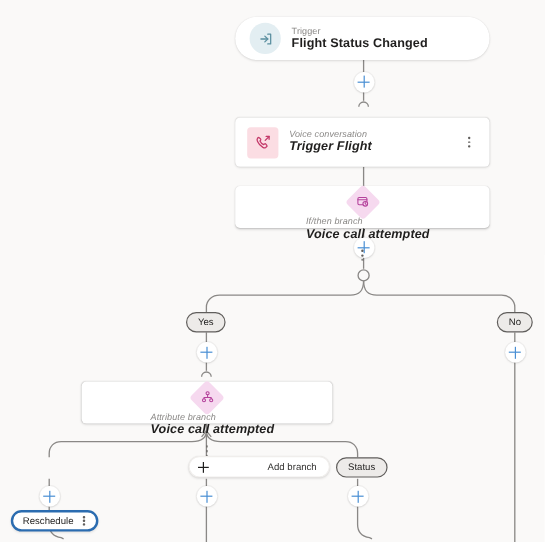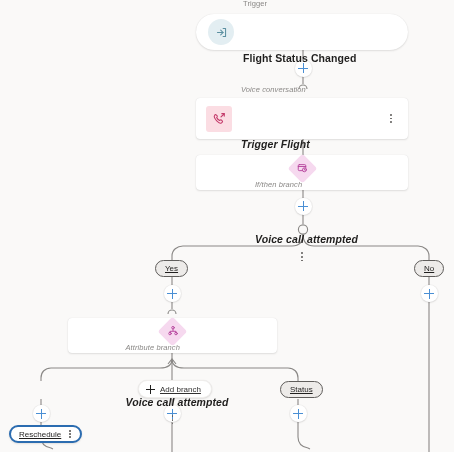--- a/index.html
+++ b/index.html
@@ -101,21 +101,20 @@
     margin-bottom: 1px;
   }
   .node-title {
     font-size: 10.5px;
     color: #201f1e;
     font-weight: bold;
     letter-spacing: 0.1px;
     white-space: nowrap;
     overflow: hidden;
     text-overflow: ellipsis;
-    margin-top: 44px;
   }
   .kebab {
     flex: 0 0 auto;
     width: 14px;
     height: 22px;
     display: flex;
     flex-direction: column;
     align-items: center;
     justify-content: center;
     gap: 2px;
@@ -162,21 +161,20 @@
     height: 17px;
     border-radius: 9px;
     display: flex;
     align-items: center;
     justify-content: center;
     box-sizing: border-box;
     font-size: 8px;
     color: #201f1e;
     white-space: nowrap;
     cursor: pointer;
-    text-decoration: underline;
   }
   .pill.gray {
     background: #edebe9;
     border: 1px solid #605e5c;
     padding: 0 9px;
   }
   .pill.selected {
     background: #ffffff;
     border: 2px solid #2b6cb0;
     padding: 0 5px 0 8px;
@@ -375,21 +373,21 @@
 
   <div class="pill selected" style="left:9px; top:380px;margin-top:45px;">
     <span class="pill-label">Reschedule</span>
     <span class="pill-kebab">
       <span></span>
         <span></span>
         <span></span>
     </span>
   </div>
 
-  <div class="pill addbranch" style="left:138px; top:380px;">
+  <div class="pill addbranch" style="left:157px; top:380px;gap:44px;">
     <span class="addbranch-plus"></span>
     <span class="pill-label">Add branch</span>
   </div>
 
   <div class="pill gray" style="left:280px; top:380.5px;">
     <span class="pill-label">Status</span>
   </div>
 
 </div>
 

